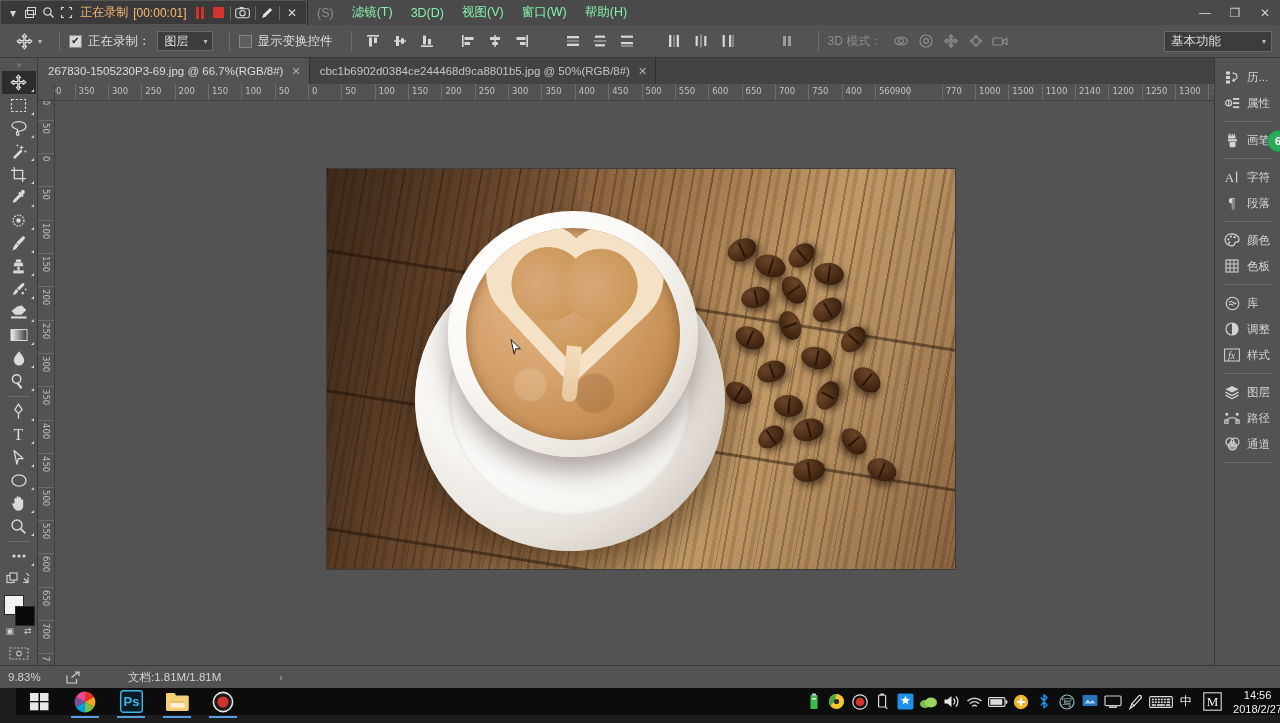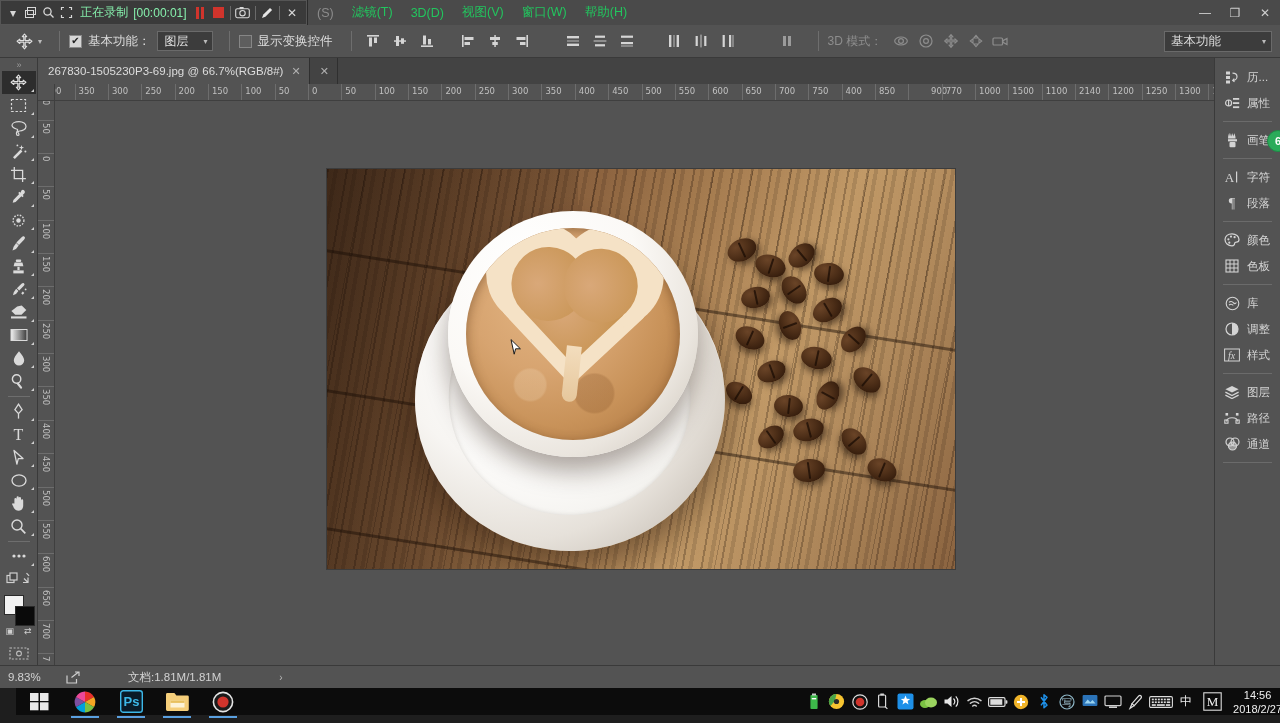--- a/index.html
+++ b/index.html
@@ -24,30 +24,30 @@
     display: flex; align-items: center; gap: 0px;
     padding: 0 6px 0 4px;
     border-right: 1px solid #2b2b2b;
     box-shadow: 0 0 0 1px #555 inset;
   }
   .rec-btn {
     width: 22px; height: 22px; display: flex; align-items: center; justify-content: center;
     color: #d8d8d8; font-size: 12px; line-height: 1;
   }
   .rec-label {
-    color: #86efac; font-size: 12px; white-space: nowrap; padding: 0 5px;
+    color: #fdba74; font-size: 12px; white-space: nowrap; padding: 0 5px;
   }
   .rec-sep { width: 1px; height: 14px; background: #6a6a6a; margin: 0 3px; }
   .pause-ico { display: flex; gap: 2px; }
   .pause-ico i { display: block; width: 3px; height: 12px; background: #d0342c; }
   .stop-ico { width: 11px; height: 11px; background: #d0342c; }
 
   .menu-items { position: absolute; left: 308px; top: 0; height: 25px; display: flex; align-items: center; }
   .menu-item {
-    color: #22c55e; font-size: 12.5px; padding: 4px 9px; white-space: nowrap; cursor: default;
+    color: #86efac; font-size: 12.5px; padding: 4px 9px; white-space: nowrap; cursor: default;
   }
   .menu-item.faded { color: #8c8c8c; }
 
   .winctrl { position: absolute; right: 0; top: 0; height: 25px; display: flex; }
   .winctrl div {
     width: 30px; height: 25px; display: flex; align-items: center; justify-content: center;
     color: #cfcfcf; font-size: 12px;
   }
 
   
@@ -397,21 +397,21 @@
   <div class="optionsbar">
     <div class="tool-ico-big">
       <svg width="17" height="17" viewBox="0 0 17 17">
           <path d="M8.5 1l2.2 2.6H9.2v4h4V6.1L15.9 8.3 13.2 10.5V9.2h-4v4h1.5L8.5 15.8 6.3 13.2h1.5v-4h-4v1.3L1.1 8.3 3.8 6.1v1.5h4v-4H6.3z" fill="none" stroke="#e0e0e0" stroke-width="1.1" stroke-linejoin="round"></path>
         </svg>
     </div>
     <div class="caret">▾</div>
     <div class="ob-sep"></div>
 
     <div class="cbx">✔</div>
-    <div class="ob-label">基本功能：</div>
+    <div class="ob-label">正在录制：</div>
     <div class="ob-select">图层</div>
 
     <div class="ob-sep" style="margin-left:16px"></div>
     <div class="cbx off">✔</div>
     <div class="ob-label">显示变换控件</div>
 
     <div class="ob-sep" style="margin-left:18px"></div>
 
     <div class="align-group">
       <div class="align-btn">
@@ -714,20 +714,21 @@
         </svg>
     </div>
   </div>
 
   <div class="tabstrip">
     <div class="dtab active">
       <span>267830-1505230P3-69.jpg @ 66.7%(RGB/8#)</span>
       <span class="x">✕</span>
     </div>
     <div class="dtab">
+      <span>cbc1b6902d0384ce244468d9ca8801b5.jpg @ 50%(RGB/8#)</span>
       <span class="x">✕</span>
     </div>
   </div>
 
   <div class="docarea">
     <div class="ruler-corner"></div>
     <div class="ruler-h" id="rulerH">
         <div class="rh-lbl" style="left: -9.8px;">400</div>
         <div class="rh-tick" style="left: 19.55px;"></div>
         <div class="rh-lbl" style="left: 23.55px;">350</div>
@@ -771,23 +772,23 @@
         <div class="rh-lbl" style="left: 657.2px;">600</div>
         <div class="rh-tick" style="left: 686.55px;"></div>
         <div class="rh-lbl" style="left: 690.55px;">650</div>
         <div class="rh-tick" style="left: 719.9px;"></div>
         <div class="rh-lbl" style="left: 723.9px;">700</div>
         <div class="rh-tick" style="left: 753.25px;"></div>
         <div class="rh-lbl" style="left: 757.25px;">750</div>
         <div class="rh-tick" style="left: 786.6px;"></div>
         <div class="rh-lbl" style="left: 790.6px;">400</div>
         <div class="rh-tick" style="left: 819.95px;"></div>
-        <div class="rh-lbl" style="left: 823.95px;">850</div>
+        <div class="rh-lbl" style="left: 823.95px;">560</div>
         <div class="rh-tick" style="left: 853.3px;"></div>
-        <div class="rh-lbl" style="left: 840px; margin-left: 36px;">900</div>
+        <div class="rh-lbl" style="left: 840px;">900</div>
         <div class="rh-tick" style="left: 886.65px;"></div>
         <div class="rh-lbl" style="left: 890.65px;">770</div>
         <div class="rh-tick" style="left: 920px;"></div>
         <div class="rh-lbl" style="left: 924px;">1000</div>
         <div class="rh-tick" style="left: 953.35px;"></div>
         <div class="rh-lbl" style="left: 957.35px;">1500</div>
         <div class="rh-tick" style="left: 986.7px;"></div>
         <div class="rh-lbl" style="left: 990.7px;">1100</div>
         <div class="rh-tick" style="left: 1020.05px;"></div>
         <div class="rh-lbl" style="left: 1024.05px;">2140</div>

